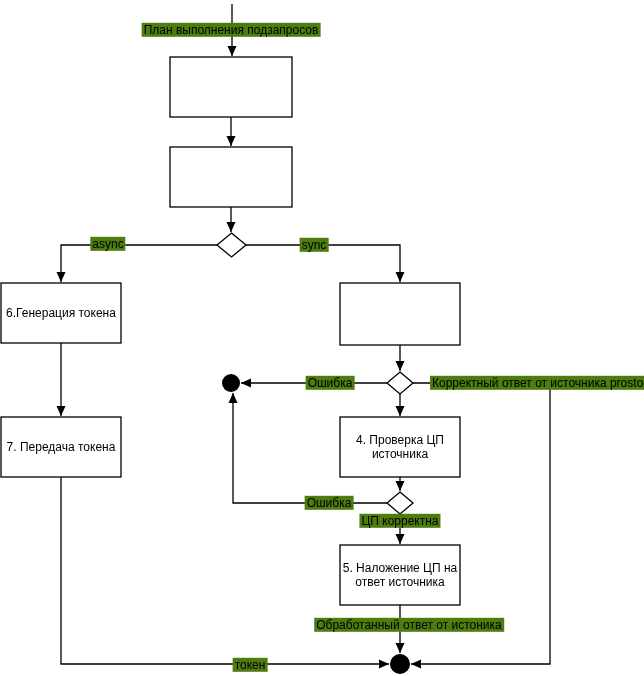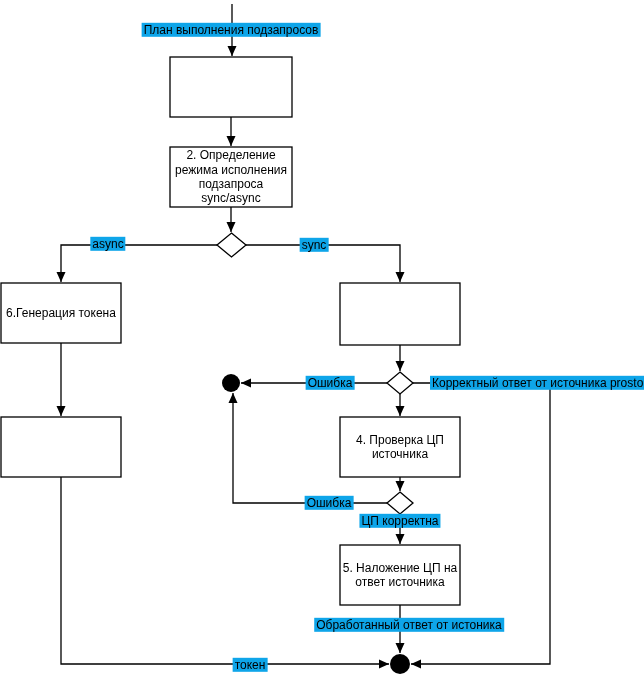--- a/index.html
+++ b/index.html
@@ -20,21 +20,21 @@
     align-items: center;
     justify-content: center;
     text-align: center;
     white-space: pre-line;
     line-height: 1.2;
     pointer-events: none;
   }
   .edge-label {
     position: absolute;
     transform: translate(-50%, -50%);
-    background: #0ea5e9;
+    background: #4d7c0f;
     padding: 0 2px;
     white-space: nowrap;
     line-height: 1.2;
     pointer-events: none;
   }
 </style>
 </head>
 <body>
 
 <div class="canvas">
@@ -77,29 +77,26 @@
 
       <polygon points="231.5,233 246,245 231.5,257 217,245"></polygon>
       <polygon points="400,372 413,383 400,394 387,383"></polygon>
       <polygon points="400,492 413,503 400,514 387,503"></polygon>
     </g>
 
     <circle cx="231" cy="383" r="9" fill="#000000"></circle>
     <circle cx="400" cy="664" r="10" fill="#000000"></circle>
   </svg>
 
-  <div class="node-label" style="left:170px;top:147px;width:122px;height:60px">2. Определение
-режима исполнения
-подзапроса
-sync/async</div>
   <div class="node-label" style="left:340px;top:417px;width:120px;height:60px">4. Проверка ЦП
 источника</div>
   <div class="node-label" style="left:340px;top:545px;width:120px;height:60px">5. Наложение ЦП на
 ответ источника</div>
   <div class="node-label" style="left:1px;top:283px;width:120px;height:60px">6.Генерация токена</div>
+  <div class="node-label" style="left:1px;top:417px;width:120px;height:60px">7. Передача токена</div>
 
   <div class="edge-label" style="left:231px;top:30px">План выполнения подзапросов</div>
   <div class="edge-label" style="left:108px;top:244px">async</div>
   <div class="edge-label" style="left:314px;top:245px">sync</div>
   <div class="edge-label" style="left:330px;top:383px">Ошибка</div>
   <div class="edge-label" style="left:543px;top:383px">Корректный ответ от источника prostore</div>
   <div class="edge-label" style="left:329px;top:503px">Ошибка</div>
   <div class="edge-label" style="left:400px;top:521px">ЦП корректна</div>
   <div class="edge-label" style="left:409px;top:625px">Обработанный ответ от истоника</div>
   <div class="edge-label" style="left:250px;top:665px">токен</div>

